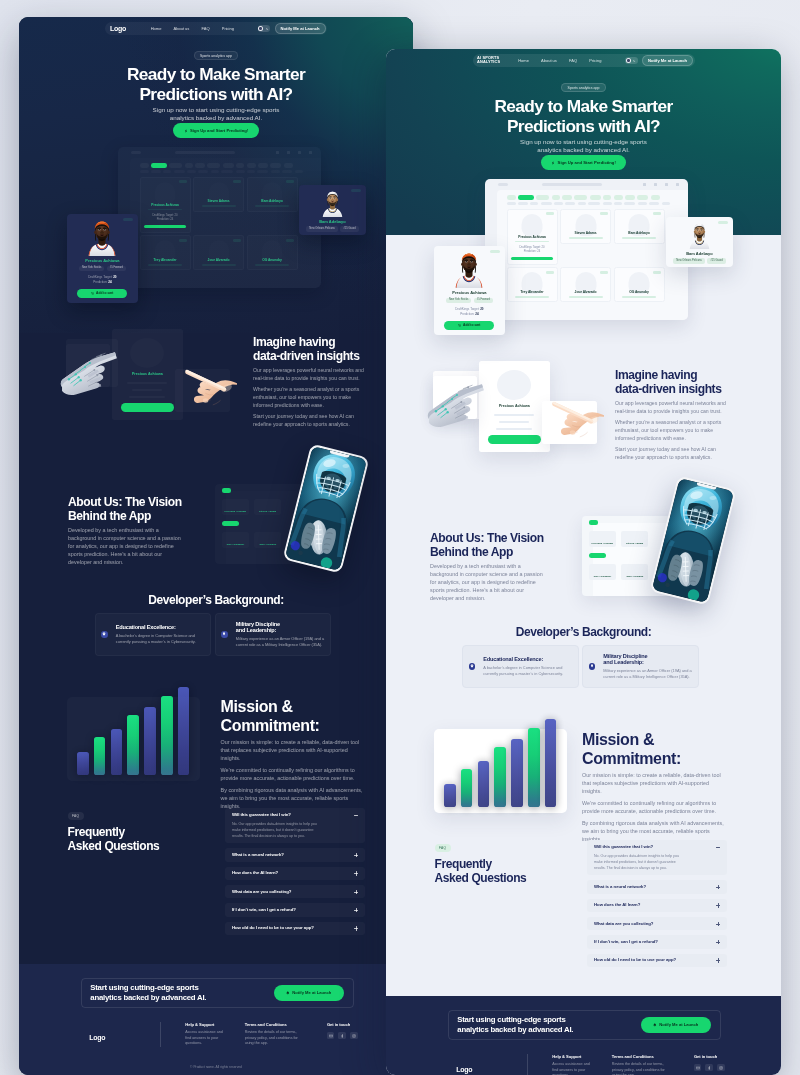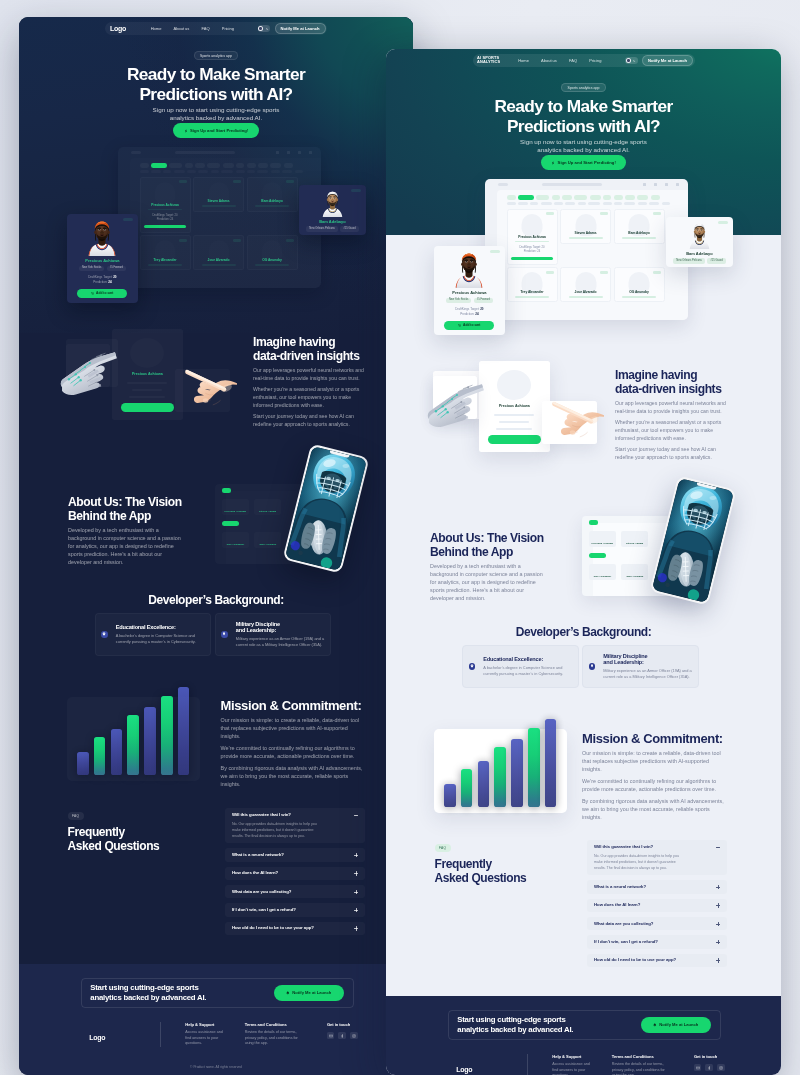--- a/index.html
+++ b/index.html
@@ -145,21 +145,21 @@
 
   
   .mission{position:absolute;left:0;right:0;top:660px;z-index:3}
   .chart-panel{position:absolute;left:48.4px;top:19.5px;width:132.5px;height:84px;border-radius:5px}
   .dark .chart-panel{background:rgba(255,255,255,.028)}
   .light .chart-panel{background:#FFFFFF;box-shadow:0 7px 20px rgba(40,52,90,.10)}
   .bars{position:absolute;left:58px;top:0;width:125px;height:100px}
   .bars .bar{position:absolute;bottom:1.7px;width:11.7px;border-radius:2.6px}
   .ms-text{position:absolute;left:201.6px;top:21px;width:145px}
   .light .ms-text{left:196px;top:22px}
-  .ms-text .sec-h{font-size:13px;letter-spacing:-.38px}
+  .ms-text .sec-h{font-size:16px;letter-spacing:-.38px}
 
   
   .faq{position:absolute;left:0;right:0;top:790px;z-index:3}
   .faq-left{position:absolute;left:48.6px;top:0}
   .faq-pill{display:inline-block;font-size:3.2px;padding:0 4.5px;height:8.4px;line-height:8.4px;border-radius:4.2px;letter-spacing:.2px}
   .dark .faq-pill{background:rgba(255,255,255,.07);color:rgba(255,255,255,.7)}
   .light .faq-pill{background:#D9F0E3;color:#2B6B51}
   .faq-left h2{margin-top:4.6px;font-size:12px;font-weight:700;line-height:1.18;letter-spacing:-.42px}
   .dark .faq-left h2{color:#fff}
   .light .faq-left h2{color:#1B2559}

